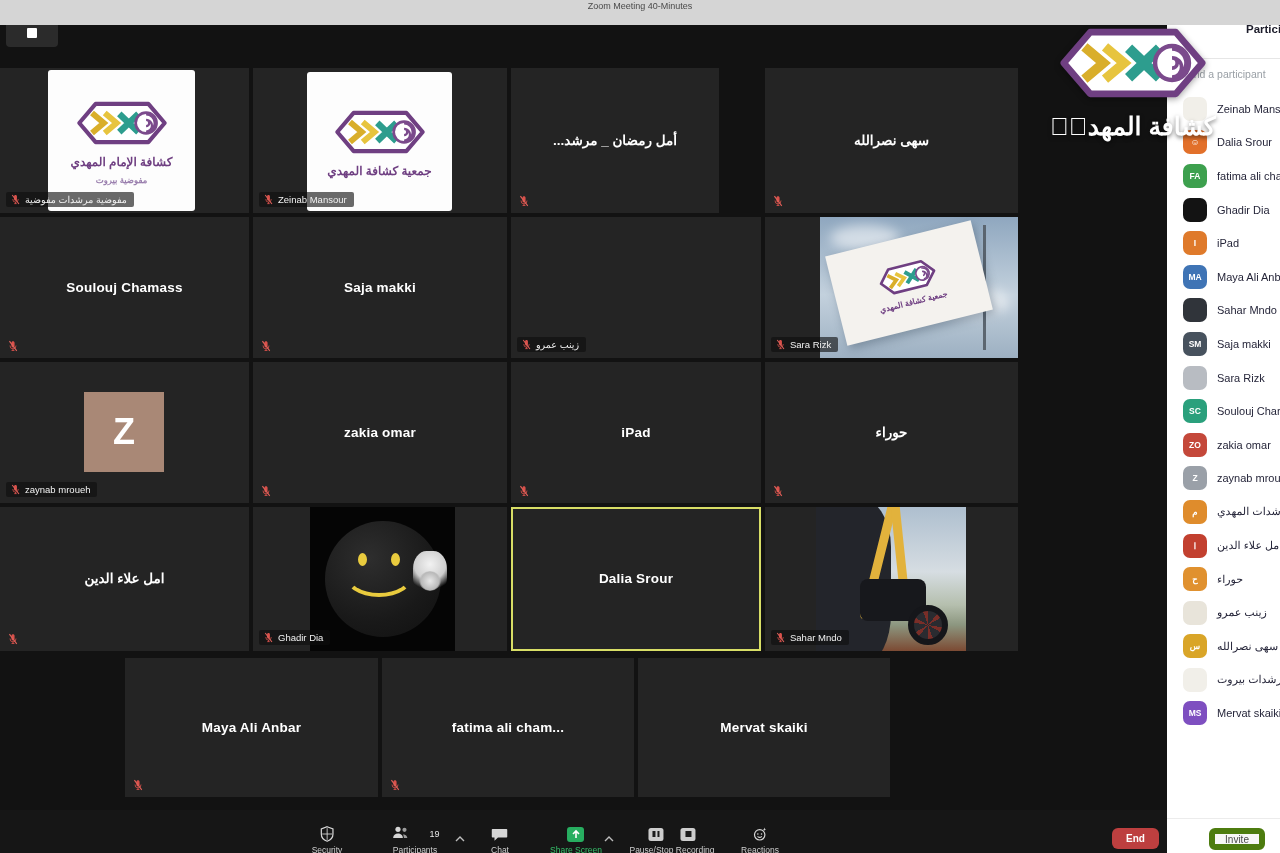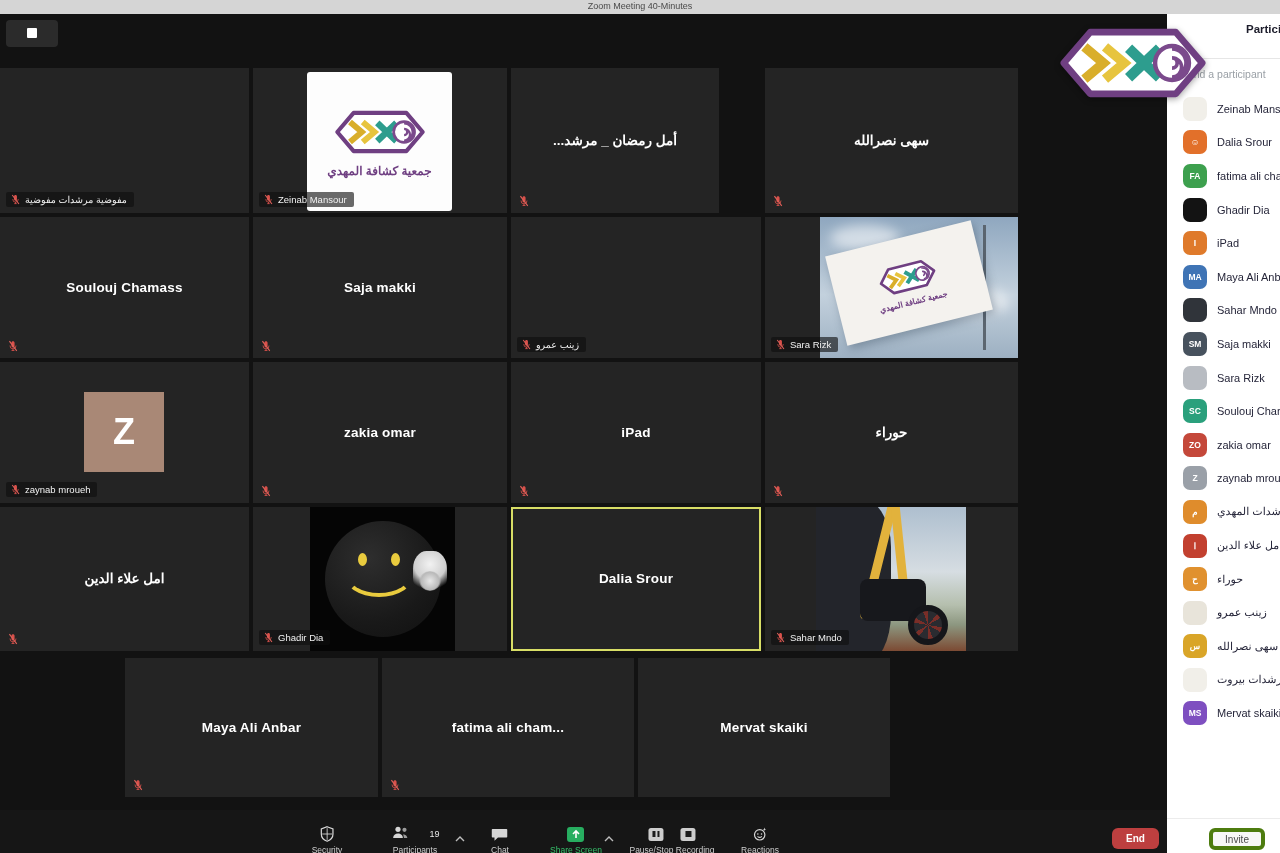--- a/index.html
+++ b/index.html
@@ -1,21 +1,21 @@
 <!DOCTYPE html>
 <html><head>
 <meta charset="utf-8">
 <style>
   * { margin:0; padding:0; box-sizing:border-box; }
   html,body { width:1280px; height:853px; overflow:hidden; background:#000; }
   body { font-family:"Liberation Sans", sans-serif; }
   .screen { position:relative; width:1280px; height:853px; background:#101010; overflow:hidden; }
 
   
-  .titlebar { position:absolute; left:0; top:0; width:1280px; height:14px; background:#d5d5d5; z-index:5;padding-left:8px; }
+  .titlebar { position:absolute; left:0; top:0; width:1280px; height:25px; background:#d5d5d5; z-index:5;padding-left:8px; }
   .titlebar .t { position:absolute; left:0; right:0; top:1px; text-align:center; font-size:9px; color:#4a4a4a; }
 
   
   .main { position:absolute; left:0; top:14px; width:1167px; height:839px; background:#121212; }
   .viewbtn { position:absolute; left:6px; top:6px; width:52px; height:27px; background:#2b2b2b; border-radius:4px; }
   .viewbtn .sq { position:absolute; left:21px; top:8px; width:10px; height:10px; background:#fff; border-radius:1px; }
 
   .tile { position:absolute; background:#242424; overflow:hidden; }
   .tile.speaking { outline:2px solid #d8de66; outline-offset:-2px; }
   .center-name { position:absolute; left:8px; right:8px; top:50%; transform:translateY(-55%); text-align:center;
@@ -98,21 +98,21 @@
   .panel-header .ph { position:absolute; left:79px; top:9px; font-size:11.5px; font-weight:700; color:#1d1d2b; white-space:nowrap; }
   .psearch { position:absolute; left:0; top:46px; width:113px; height:30px; }
   .psearch span { position:absolute; left:18px; top:8px; font-size:10.5px; color:#9aa0a6; white-space:nowrap; }
   .plist { position:absolute; left:0; top:78px; width:113px; }
   .prow { height:33.6px; display:flex; align-items:center; padding-left:16px; gap:10px; }
   .pav { width:24px; height:24px; border-radius:7px; flex:none; display:flex; align-items:center; justify-content:center;
          color:#fff; font-size:8.5px; font-weight:700; font-style:normal; }
   .pav i { font-style:normal; }
   .pname { font-size:11px; color:#26263a; white-space:nowrap; }
   .panel-footer { position:absolute; left:0; top:804px; width:113px; height:35px; border-top:1px solid #ececec; }
-  .invitebtn { position:absolute; left:42px; top:9px; width:56px; height:22px; background:#f7f7f7; border:4px solid #4d7c0f;
+  .invitebtn { position:absolute; left:42px; top:9px; width:56px; height:22px; background:#f7f7f7; border:6px solid #4d7c0f;
                border-radius:6px; font-size:10px; color:#4a4a4a; }
 
   
   .watermark { position:absolute; left:1048px; top:16px; width:170px; z-index:60; pointer-events:none; text-align:center; }
   .watermark .hexlogo-slot { display:block; width:162px; height:94px; margin:0 auto; filter:drop-shadow(0 2px 3px rgba(0,0,0,.35)); }
   .watermark .wm-text { margin-top:2px; color:#ffffff; font-size:25px; font-weight:700; text-shadow:0 2px 4px rgba(0,0,0,.5); white-space:nowrap; }
 </style>
 </head>
 <body>
 
@@ -122,20 +122,32 @@
     <div class="t">Zoom Meeting 40-Minutes</div>
   </div>
 
   <div class="main">
 
     <div class="viewbtn">
       <span class="sq"></span>
     </div>
 
     <div class="tile" style="left:0;top:54px;width:249px;height:145px;">
+      <div class="logo-card" style="left:48px;top:2px;width:147px;height:141px;">
+        <span class="hexlogo-slot"><svg viewBox="0 0 220 110" width="100%" height="100%" preserveAspectRatio="xMidYMid meet">
+              <path d="M16 55 L52 13 H168 L204 55 L168 97 H52 Z" fill="#ffffff" stroke="#6f3f82" stroke-width="9" stroke-linejoin="round"></path>
+              <path d="M44 33 L70 55 L44 77" stroke="#d9ae2a" stroke-width="13" fill="none"></path>
+              <path d="M72 33 L98 55 L72 77" stroke="#e7c43e" stroke-width="13" fill="none"></path>
+              <path d="M104 35 L146 75 M146 35 L104 75" stroke="#2d9d8e" stroke-width="14"></path>
+              <circle cx="163" cy="55" r="23" fill="#ffffff" stroke="#7b4a8c" stroke-width="6"></circle>
+              <path d="M163 36 a19 19 0 0 1 0 38 a13 13 0 0 0 0 -26 a7 7 0 0 1 0 14" stroke="#7b4a8c" stroke-width="5" fill="none"></path>
+            </svg></span>
+        <span class="l1">كشافة الإمام المهدي</span>
+        <span class="l2">مفوضية بيروت</span>
+      </div>
       <div class="name-tag">
         <span class="mic-slot">
             <svg viewBox="0 0 16 16" width="100%" height="100%">
               <path d="M8 1.6c1.2 0 2.1.9 2.1 2.1v4.1a2.1 2.1 0 1 1-4.2 0V3.7C5.9 2.5 6.8 1.6 8 1.6z" fill="#d9504a"></path>
               <path d="M4 7.9a4 4 0 0 0 8 0M8 11.9v2M6.6 14h2.8" stroke="#d9504a" stroke-width="1.1" fill="none" stroke-linecap="round"></path>
               <line x1="3.2" y1="1.4" x2="13" y2="14.6" stroke="#e0605a" stroke-width="1.5"></line>
             </svg>
           </span>
         <span class="nm">مفوضية مرشدات مفوضية</span>
       </div>
@@ -601,15 +613,16 @@
 
   <div class="watermark">
     <span class="hexlogo-slot"><svg viewBox="0 0 220 110" width="100%" height="100%" preserveAspectRatio="xMidYMid meet">
           <path d="M16 55 L52 13 H168 L204 55 L168 97 H52 Z" fill="#ffffff" stroke="#6f3f82" stroke-width="9" stroke-linejoin="round"></path>
           <path d="M44 33 L70 55 L44 77" stroke="#d9ae2a" stroke-width="13" fill="none"></path>
           <path d="M72 33 L98 55 L72 77" stroke="#e7c43e" stroke-width="13" fill="none"></path>
           <path d="M104 35 L146 75 M146 35 L104 75" stroke="#2d9d8e" stroke-width="14"></path>
           <circle cx="163" cy="55" r="23" fill="#ffffff" stroke="#7b4a8c" stroke-width="6"></circle>
           <path d="M163 36 a19 19 0 0 1 0 38 a13 13 0 0 0 0 -26 a7 7 0 0 1 0 14" stroke="#7b4a8c" stroke-width="5" fill="none"></path>
         </svg></span>
+    <div class="wm-text">كشافة المهديؑ</div>
   </div>
 
 </div>
 
 </body></html>

